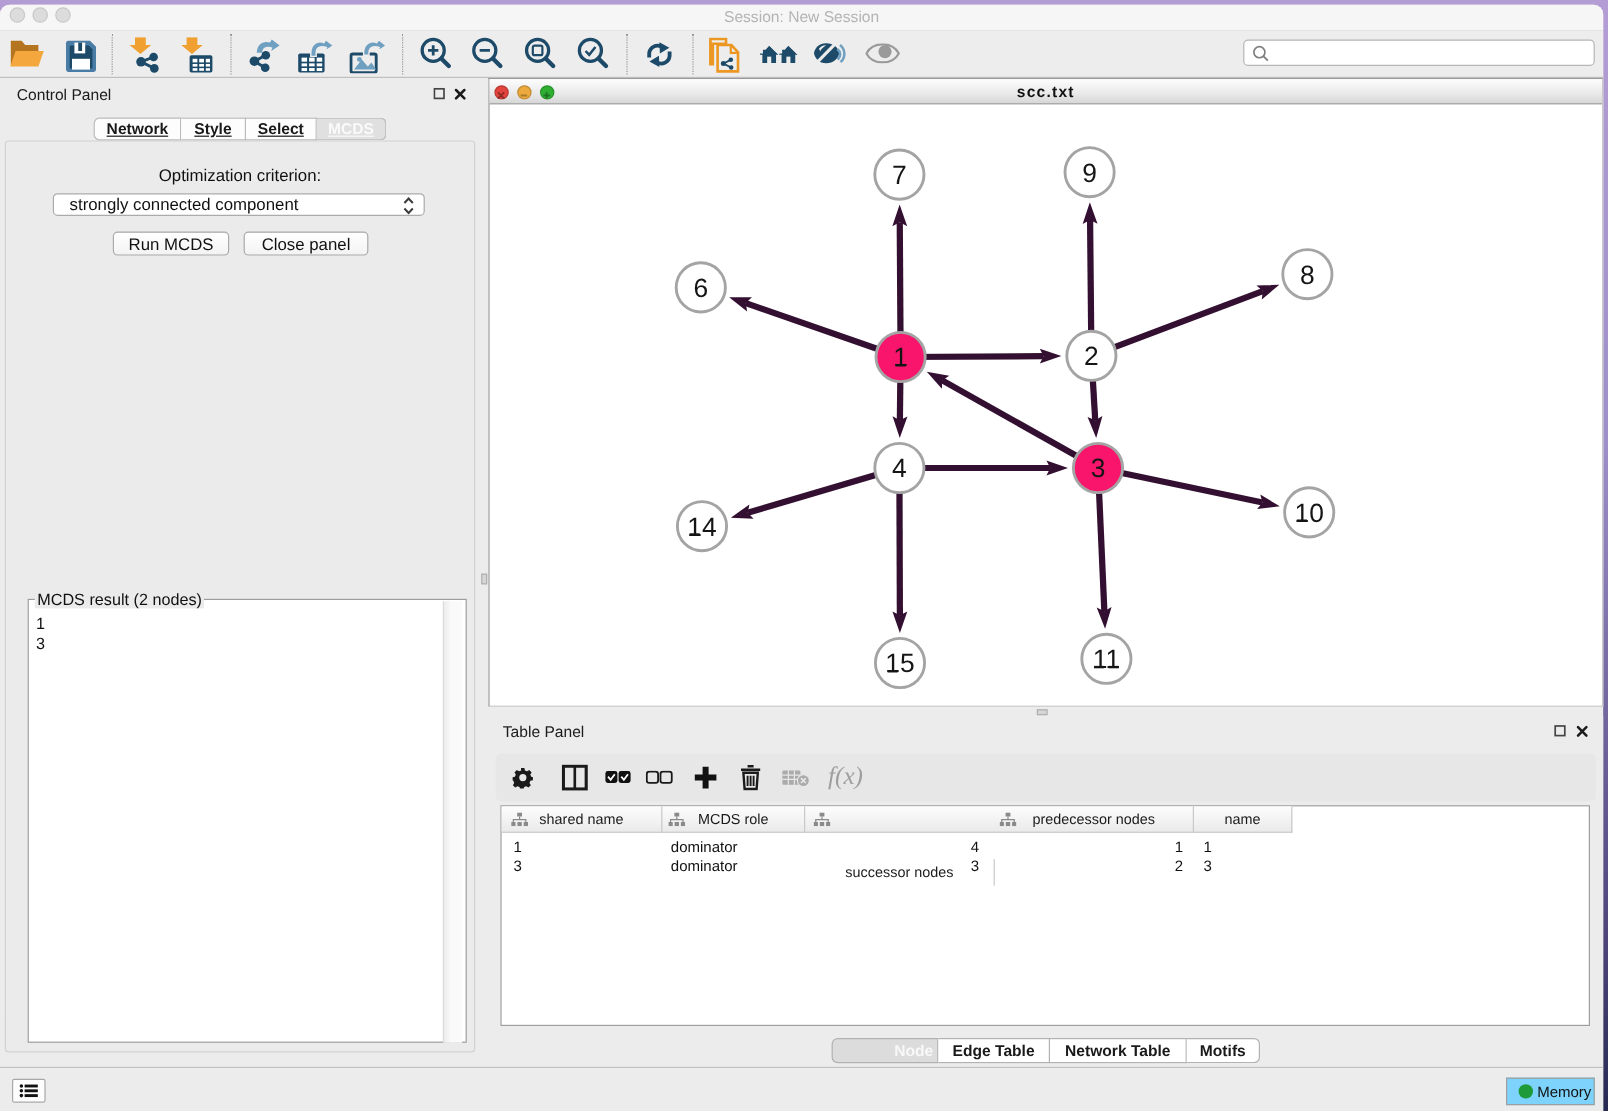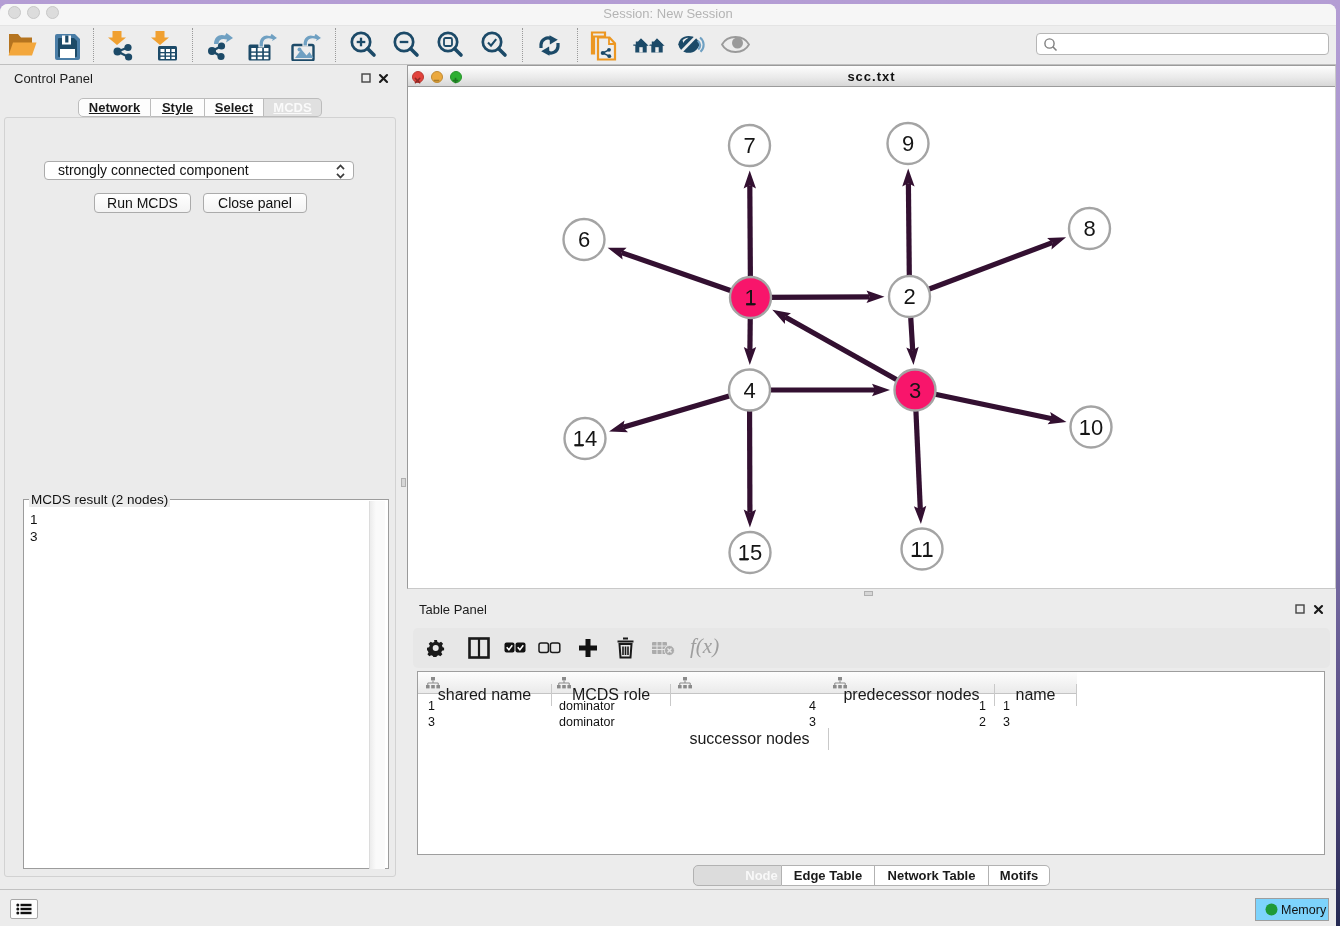--- a/index.html
+++ b/index.html
@@ -29,21 +29,21 @@
 #netwin { position:absolute; left:407px; top:61px; width:929px; height:524px; border:1px solid #9a9a9a; border-right-color:#c9c9c9; border-bottom-color:#c9c9c9; background:#fff; }
 #nettitle { position:absolute; left:0; top:0; width:100%; height:21px; background:linear-gradient(#fdfdfd,#e9e9e9 60%,#d7d7d7); border-bottom:1px solid #9a9a9a; }
 .tl2 { position:absolute; top:4.5px; width:12px; height:12px; border-radius:50%; }
 #netname { position:absolute; top:3px; width:100%; text-align:center; font-size:13px; font-weight:bold; color:#111; letter-spacing:1px; }
 
 #tpanel { position:absolute; left:407px; top:593px; width:929px; height:292px; background:#ececec; }
 #tphead { position:absolute; left:12px; top:5px; font-size:13px; color:#1c1c1c; }
 #ttoolbar { position:absolute; left:6px; top:31px; width:917px; height:40px; background:#e7e7e7; border-radius:5px; }
 #ttable { position:absolute; left:10px; top:74px; width:908px; height:184px; background:#fff; border:1px solid #9e9e9e; }
 #thead { position:absolute; left:0; top:0; height:22px; background:linear-gradient(#fdfdfd,#eaeaea); border-bottom:1px solid #c4c4c4; }
-.thcell { position:absolute; top:12px; height:22px; border-right:1px solid #c9c9c9; font-size:16px; color:#1a1a1a; text-align:center; line-height:22px; }
+.thcell { position:absolute; top:0; height:22px; border-right:1px solid #c9c9c9; font-size:12px; color:#1a1a1a; text-align:center; line-height:22px; }
 .trow { position:absolute; font-size:12.5px; color:#111; }
 .btab { position:absolute; top:268px; height:21px; background:#fff; border:1px solid #b2b2b2; font-size:13px; font-weight:bold; color:#1a1a1a; text-align:center; line-height:20px; }
 
 #statusbar { position:absolute; left:0; top:885px; width:1336px; height:37px; background:#ececec; border-top:1px solid #c2c2c2; }
 #listbtn { position:absolute; left:10px; top:9px; width:28px; height:20px; background:#fdfdfd; border:1px solid #a8a8a8; border-radius:2px; }
 #membtn { position:absolute; left:1255px; top:8px; width:74px; height:23px; background:#7dd3fc; border:1px solid #9e9e9e; font-size:12.5px; color:#111; }
 </style>
 </head>
 <body>
 <div id="app">
@@ -216,20 +216,21 @@
         <g stroke="#1a1a1a" stroke-width="2.1" stroke-linecap="round">
           <line x1="2" y1="2" x2="9" y2="9"></line>
           <line x1="9" y1="2" x2="2" y2="9"></line>
         </g>
       </svg>
     <div class="ptab" style="left:78px;width:73px;border-radius:5px 0 0 5px;">Network</div>
     <div class="ptab" style="left:151px;width:54px;border-left:none;">Style</div>
     <div class="ptab" style="left:205px;width:59px;border-left:none;">Select</div>
     <div class="ptab" style="left:264px;width:58px;border-left:none;border-radius:0 5px 5px 0;background:#e0e0e0;color:#fafafa;">MCDS</div>
     <div id="tabpanel">
+      <div id="optlabel">Optimization criterion:</div>
       <div id="seldd">strongly connected component
         <svg width="11" height="15" viewBox="0 0 11 15" style="position:absolute;right:7px;top:2px;">
           <path d="M2 5.2 L5.5 1.5 L9 5.2" fill="none" stroke="#3c3c3c" stroke-width="1.7"></path>
           <path d="M2 9.8 L5.5 13.5 L9 9.8" fill="none" stroke="#3c3c3c" stroke-width="1.7"></path>
         </svg>
       </div>
       <div class="btn" style="left:89px;width:97px;">Run MCDS</div>
       <div class="btn" style="left:198px;width:104px;">Close panel</div>
       <div id="fieldset">
         <div id="legend">MCDS result (2 nodes)</div>

